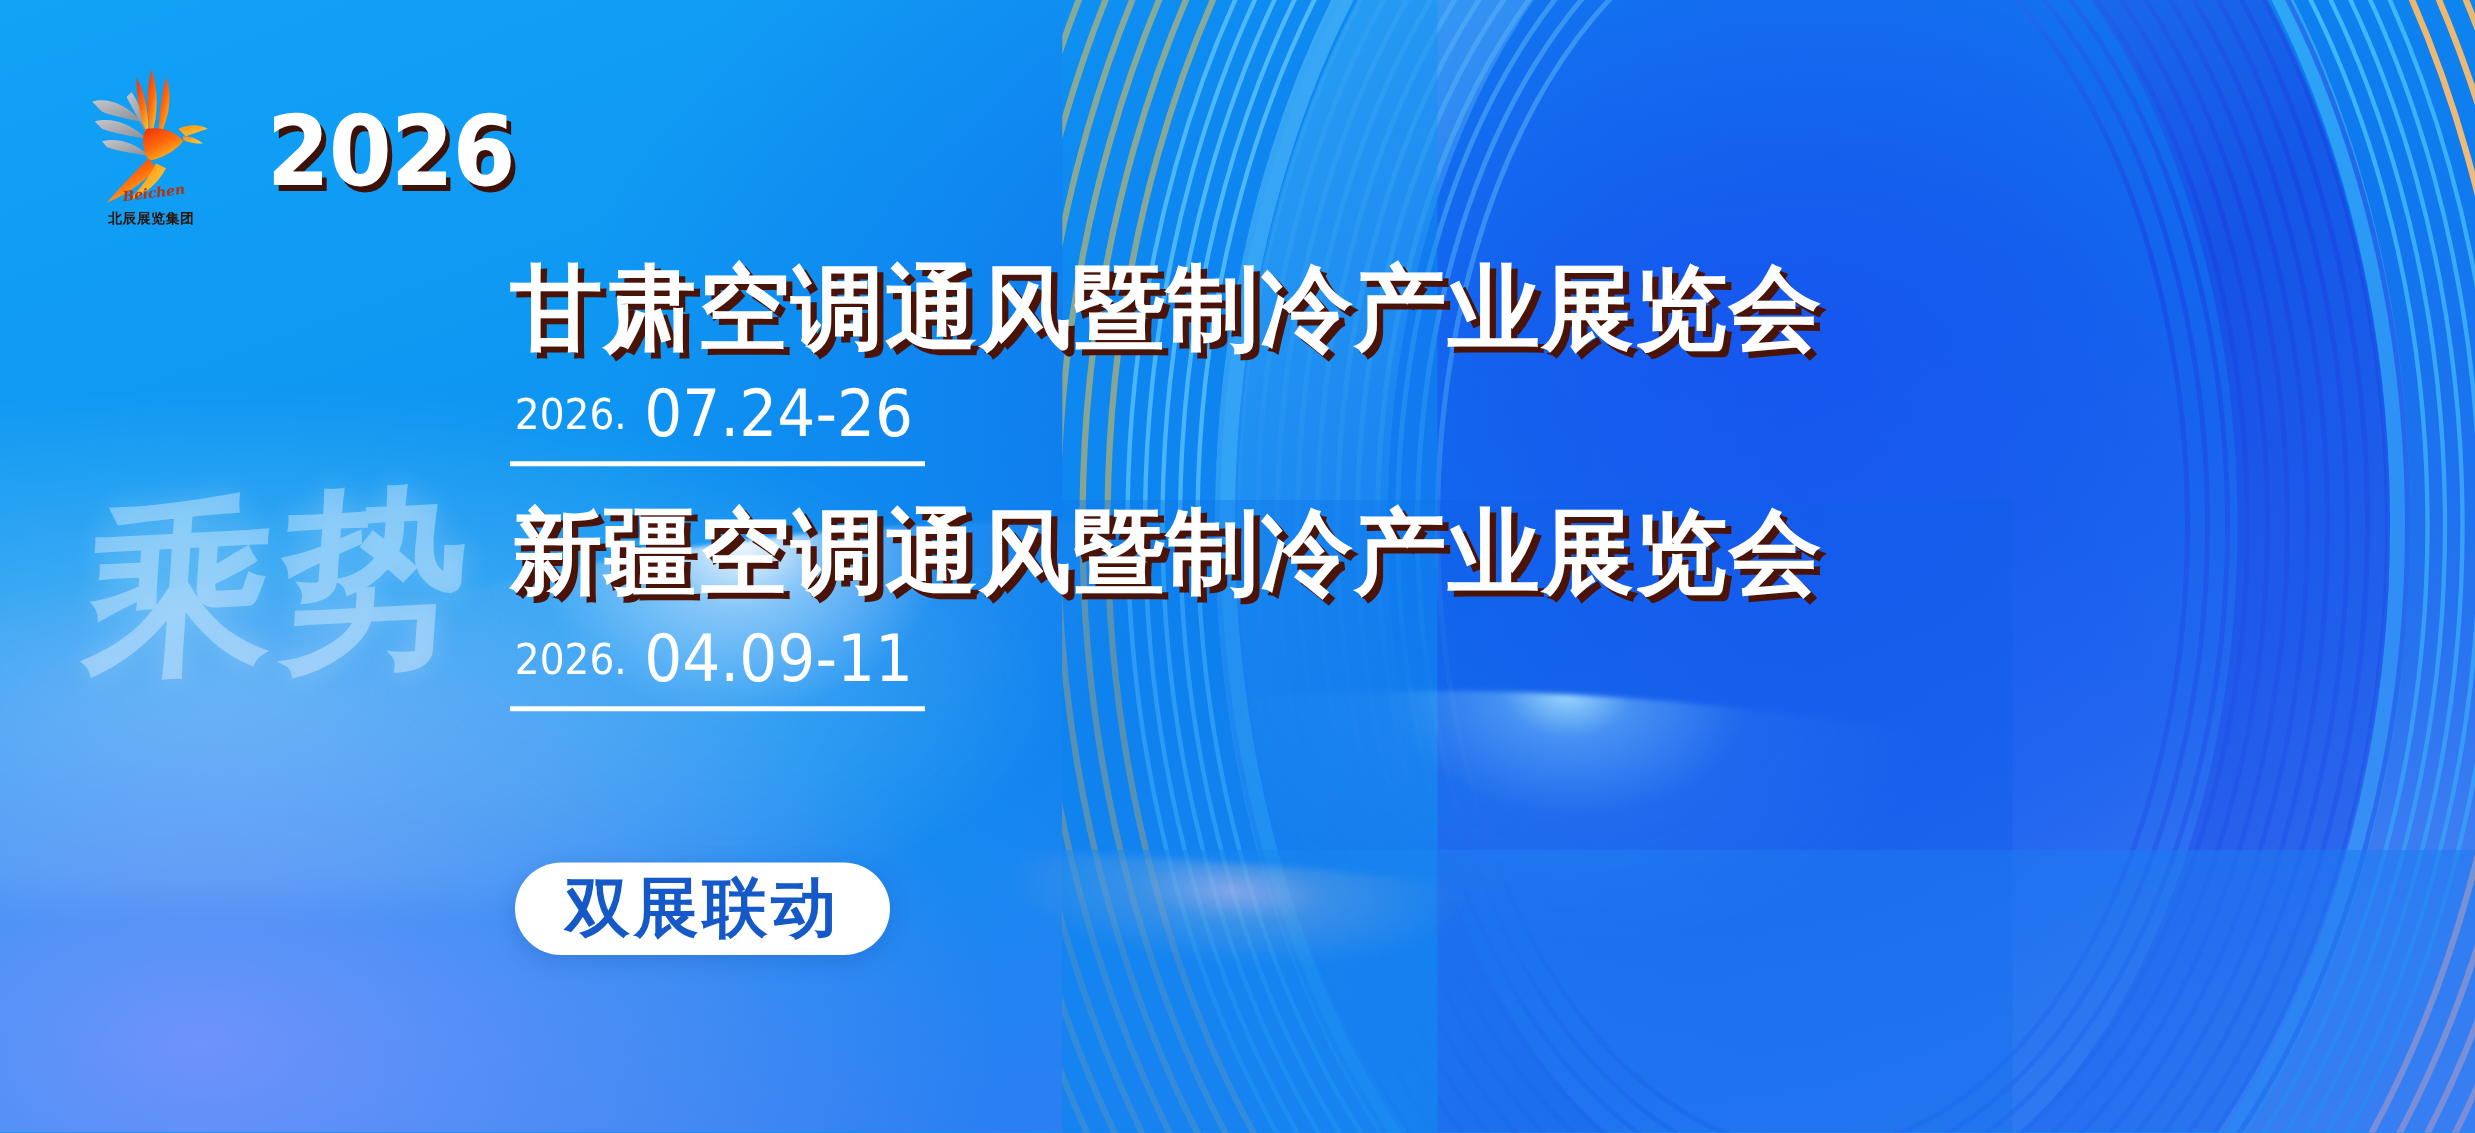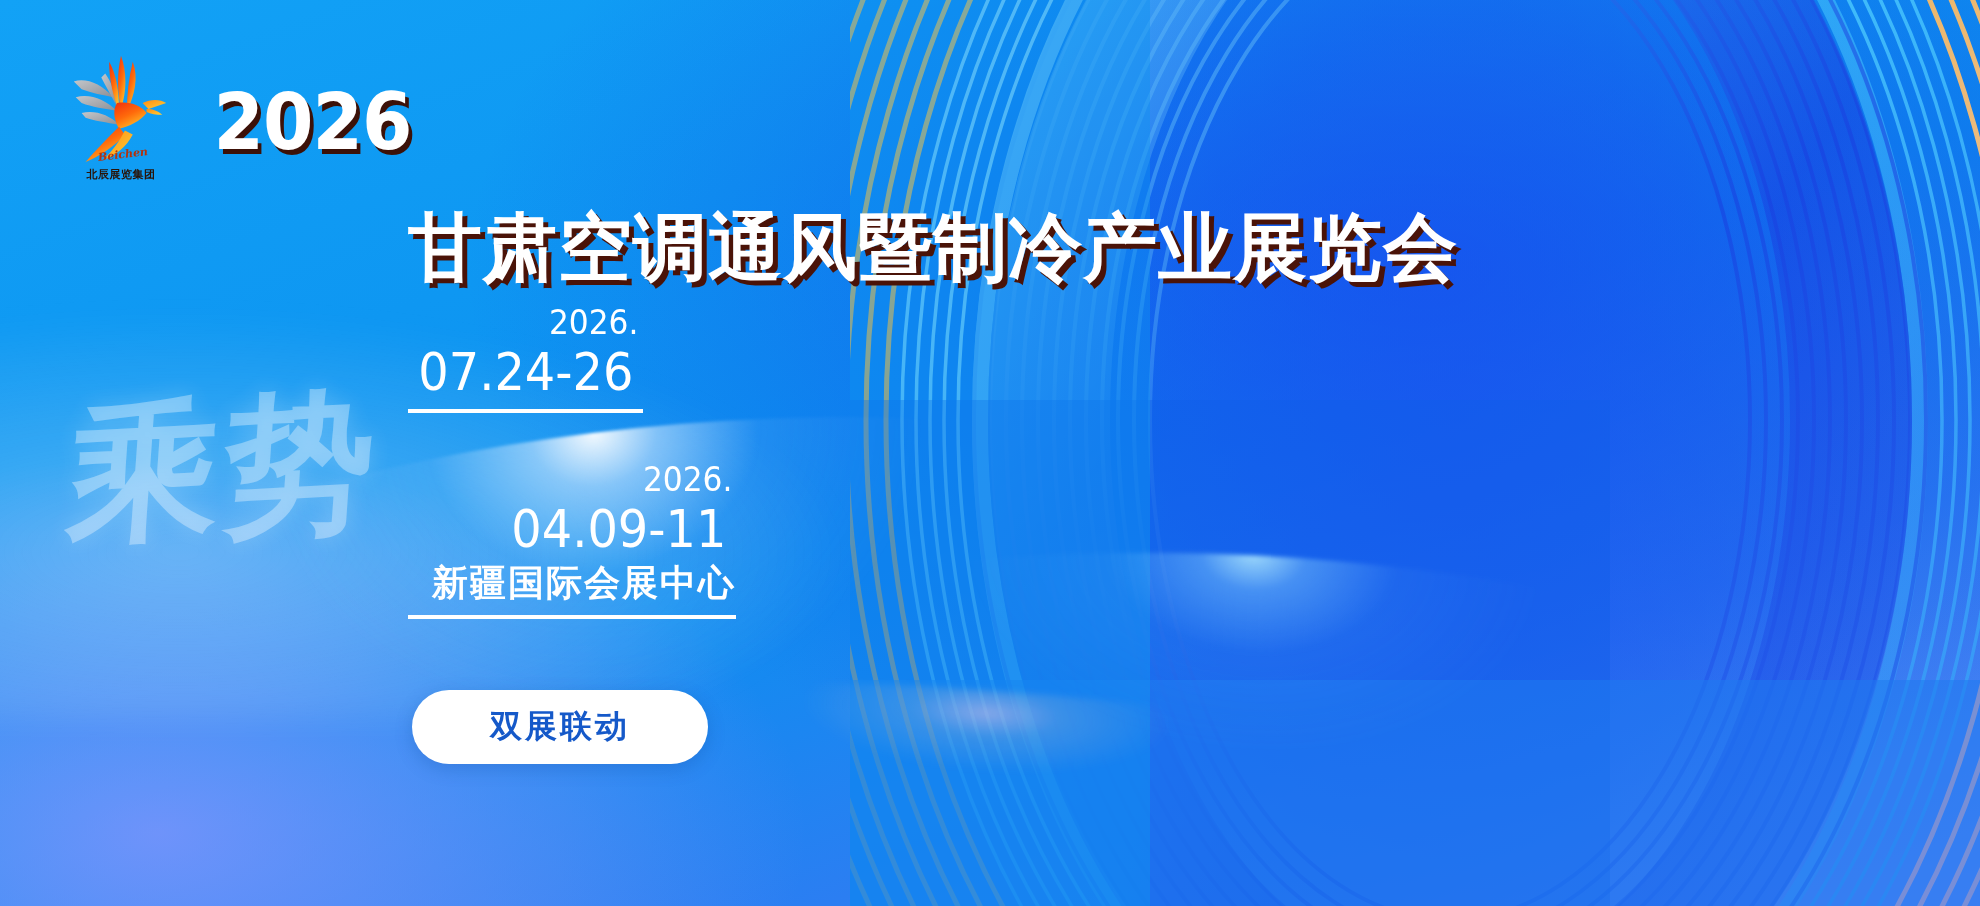--- a/index.html
+++ b/index.html
@@ -88,25 +88,24 @@
   
   .content{position:absolute;left:408px;top:208px;width:1240px;}
   .show-block{margin-bottom:6px;}
   .show-title{
     font-family:"DejaVu Sans","Liberation Sans",sans-serif;
     font-size:74px;font-weight:700;color:#ffffff;
     letter-spacing:1px;line-height:1.06;white-space:nowrap;
     text-shadow:5px 5px 0 #4a1308;
   }
   .show-meta{
-    display:inline-flex;align-items:flex-end;
+    display:inline-flex;align-items:center;
     border-bottom:4px solid #ffffff;
     padding:4px 0 7px 0;margin-top:12px;
     white-space:nowrap;
-    flex-direction:column;
   }
   .meta-year{
     font-family:"DejaVu Sans","Liberation Sans",sans-serif;
     font-size:34px;font-weight:400;color:#ffffff;letter-spacing:0;
     transform:scaleX(.92);transform-origin:left baseline;
   }
   .meta-dates{
     font-family:"DejaVu Sans","Liberation Sans",sans-serif;
     font-size:52px;font-weight:400;color:#ffffff;letter-spacing:0;
     margin-left:1px;
@@ -122,21 +121,21 @@
   
   .pill{
     position:absolute;left:412px;top:690px;
     display:inline-flex;align-items:center;justify-content:center;
     min-width:216px;height:74px;padding:0 40px;
     background:#ffffff;border-radius:40px;
     box-shadow:0 5px 18px rgba(10,60,140,.22);
   }
   .pill span{
     font-family:"DejaVu Sans","Liberation Sans",sans-serif;
-    font-size:32px;font-weight:700;color:#1559c9;letter-spacing:3px;text-align:right;
+    font-size:52px;font-weight:700;color:#1559c9;letter-spacing:3px;text-align:right;
   }
 </style>
 </head>
 <body>
 
 <div id="banner">
 
   <div class="ringwrap">
     <svg viewBox="0 0 1320 1520" xmlns="http://www.w3.org/2000/svg">
       <defs>
@@ -277,24 +276,24 @@
       <div class="show-title">甘肃空调通风暨制冷产业展览会</div>
       <div class="show-meta">
         <span class="meta-year">2026.</span>
         <span class="meta-dates">07.24-26</span>
       </div>
     </div>
 
     <div class="gap"></div>
 
     <div class="show-block">
+      <div class="show-title">新疆空调通风暨制冷产业展览会</div>
       <div class="show-meta">
         <span class="meta-year">2026.</span>
         <span class="meta-dates">04.09-11</span>
-        <span class="meta-venue">新疆国际会展中心</span>
       </div>
     </div>
 
   </div>
 
   <div class="pill">
     <span>双展联动</span>
   </div>
 
 </div>

